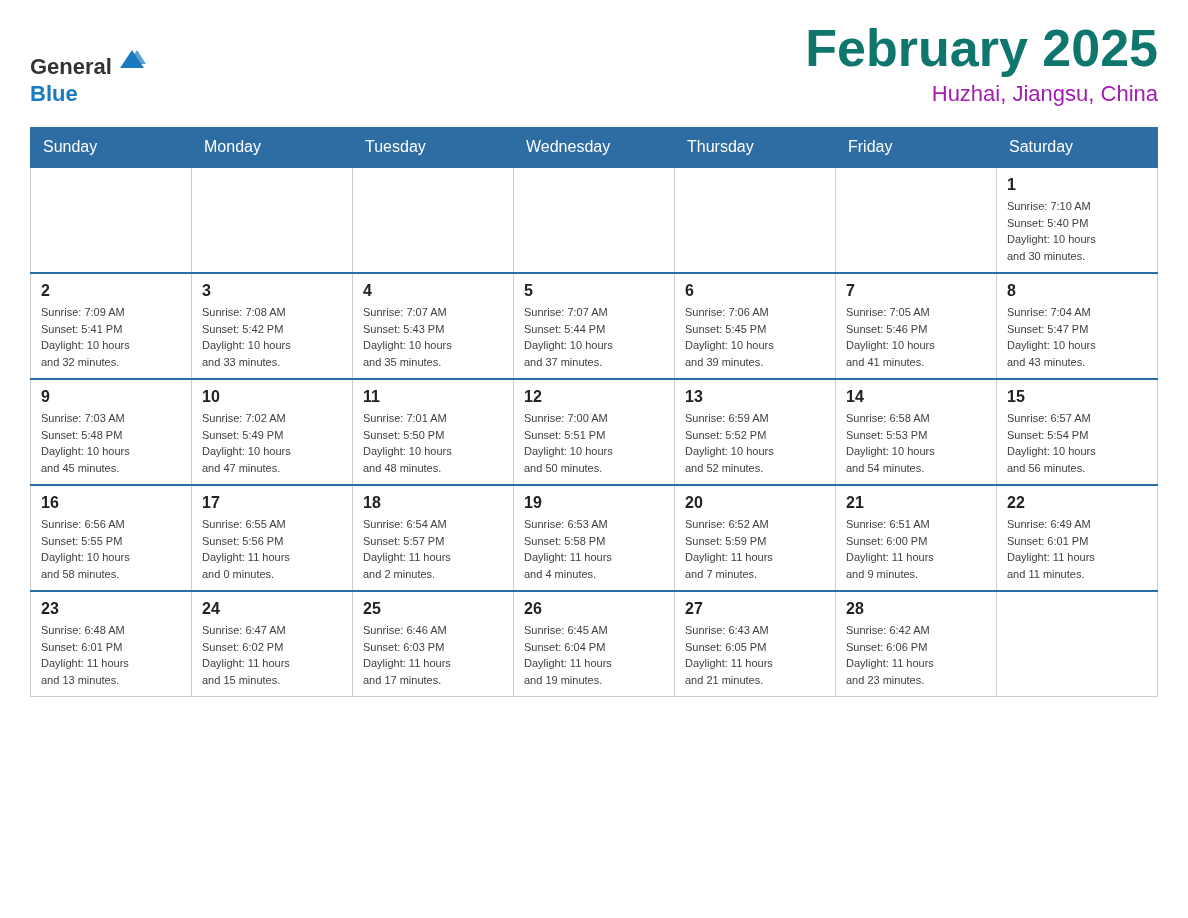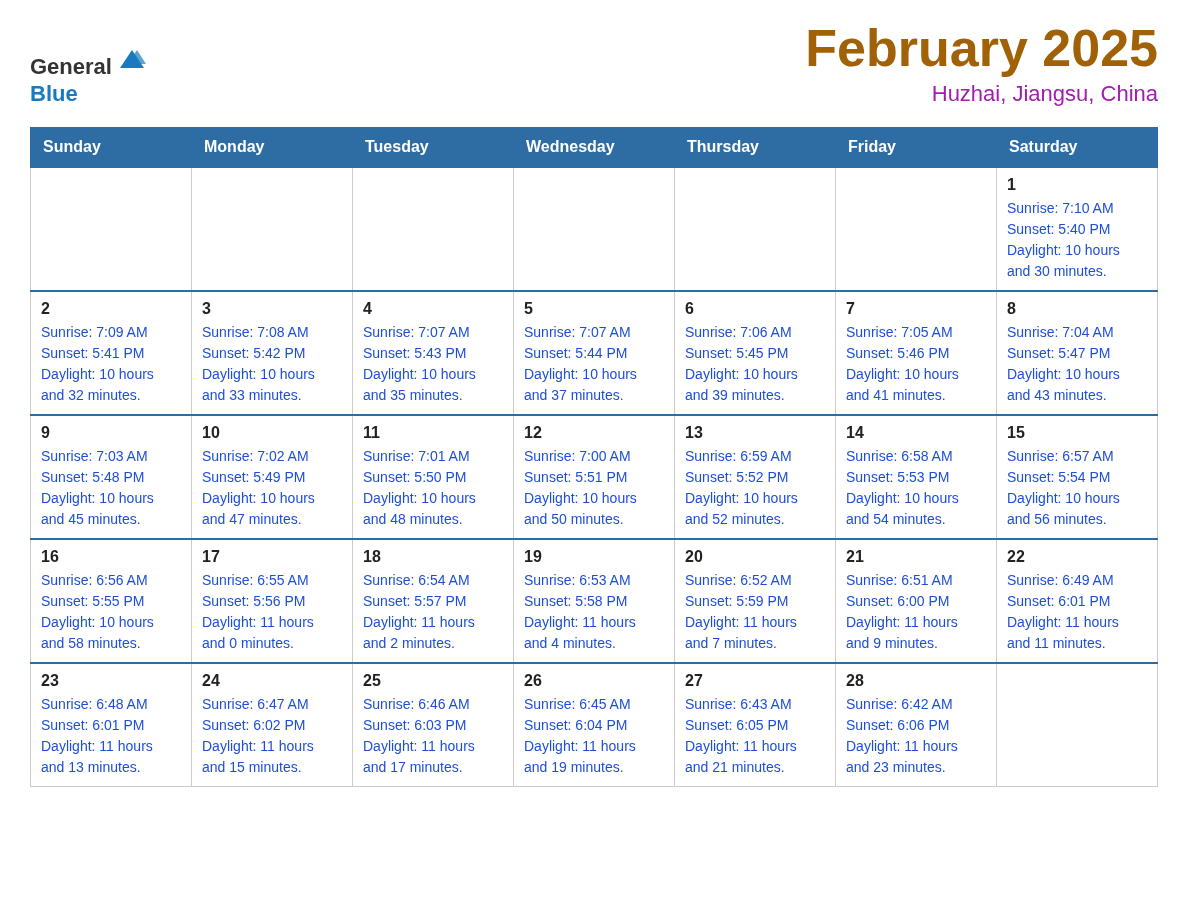--- a/index.html
+++ b/index.html
@@ -35,39 +35,39 @@
       width: 28px;
       height: 28px;
       margin-left: 2px;
     }
     .title-block {
       text-align: right;
     }
     .month-title {
       font-size: 52px;
       font-weight: bold;
-      color: #a16207;
+      color: #0f766e;
       line-height: 1.1;
     }
     .location-title {
       font-size: 22px;
       color: #a21caf;
       margin-top: 4px;
     }
     .calendar {
       width: 100%;
       border-collapse: collapse;
     }
     .calendar thead th {
       background-color: #2e6da4;
       color: #fff;
       padding: 10px 12px;
       text-align: left;
       font-size: 16px;
-      font-weight: bold;
+      font-weight: normal;
       border: 1px solid #2e6da4;
     }
     .calendar tbody td {
       vertical-align: top;
       padding: 8px 10px;
       border: 1px solid #ccc;
       width: 14.28%;
       min-height: 110px;
       font-size: 13px;
       color: #333;
@@ -77,22 +77,22 @@
       border-top: 2px solid #2e6da4;
     }
     .day-number {
       font-size: 16px;
       font-weight: bold;
       color: #222;
       display: block;
       margin-bottom: 4px;
     }
     .day-info {
-      font-size: 14px;
-      color: #1d4ed8;
+      font-size: 11px;
+      color: #404040;
       line-height: 1.5;
     }
     .empty-cell {
       background: #f9f9f9;
     }
     tbody tr:first-child td {
       min-height: 90px;
     }
   </style>
 </head>

